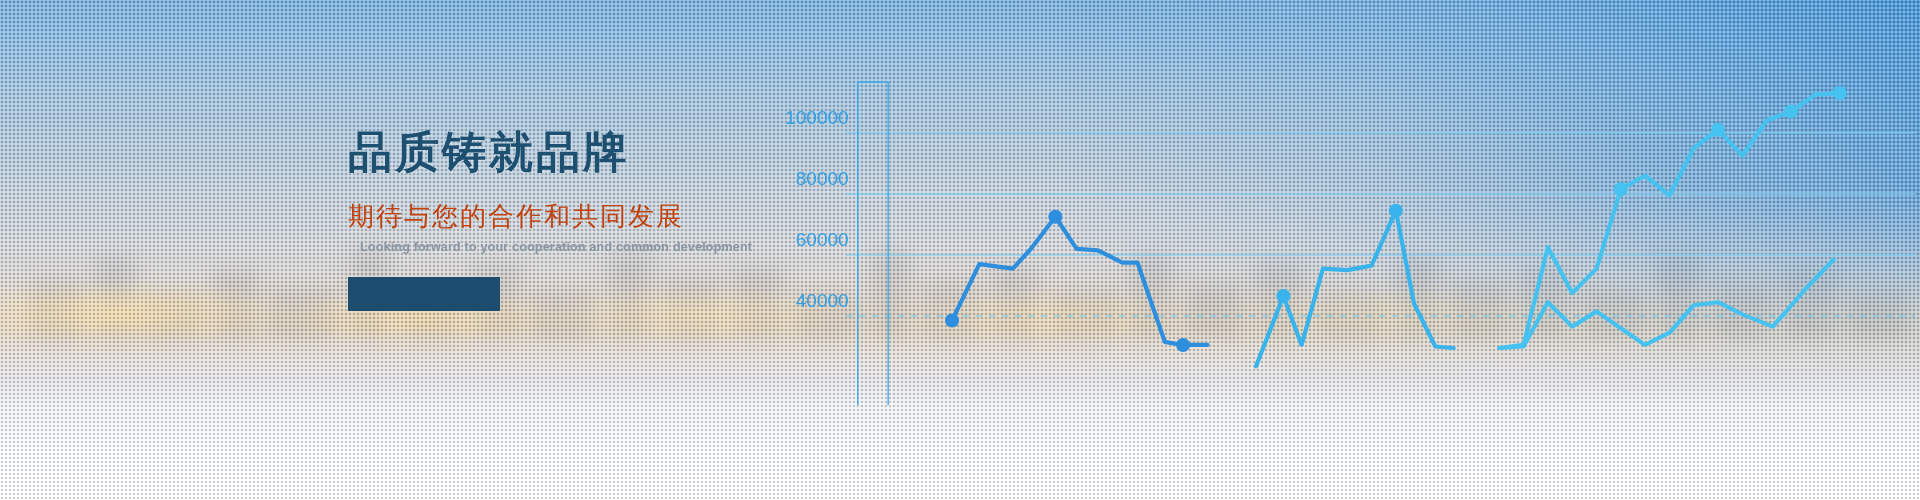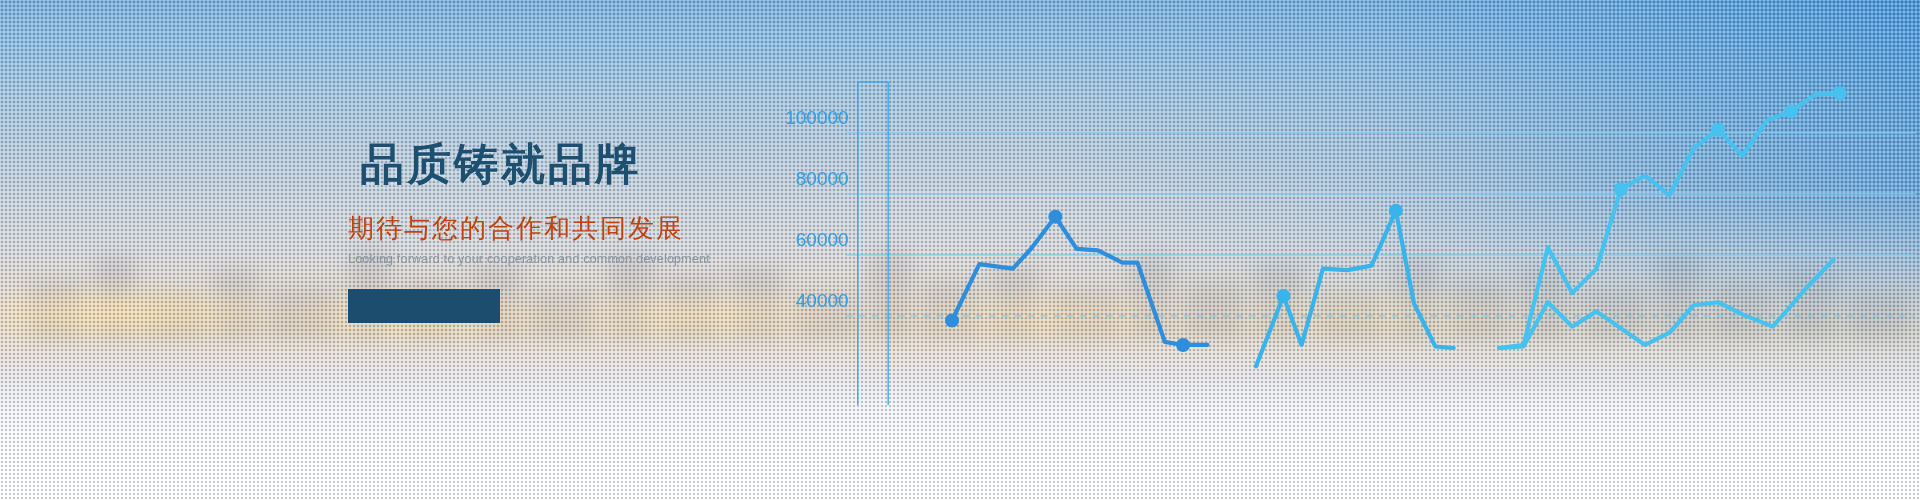--- a/index.html
+++ b/index.html
@@ -80,31 +80,31 @@
     background-image:
       radial-gradient(rgba(255,255,255,.28) 0.7px, rgba(0,0,0,0) 0.8px);
     background-size:4px 4px;
     background-position:2px 2px;
   }
 
   
   .copy{position:absolute;left:348px;top:128px;}
   .title{
     font-size:44px;font-weight:700;color:#1d4f70;
-    letter-spacing:3px;line-height:1.1;margin:12px;
+    letter-spacing:3px;line-height:1.1;margin:0;
     text-shadow:0 1px 2px rgba(255,255,255,.35);
   }
   .subtitle{
     margin:26px 0 0 0;
     font-size:26px;font-weight:400;color:#c2410c;
     letter-spacing:2px;line-height:1.1;
   }
   .tagline{
-    margin:9px 0 0 0;
-    font-size:12.5px;font-weight:400;color:#8a96a3;
+    margin:9px 0 0 12px;
+    font-size:12.5px;font-weight:700;color:#8a96a3;
     letter-spacing:.2px;white-space:nowrap;
   }
   .cta{
     margin-top:23px;
     width:152px;height:34px;
     background:#1d4d6e;
     border:none;border-radius:0;
     cursor:pointer;
     display:block;
     font-size:13px;color:#1d4d6e;

